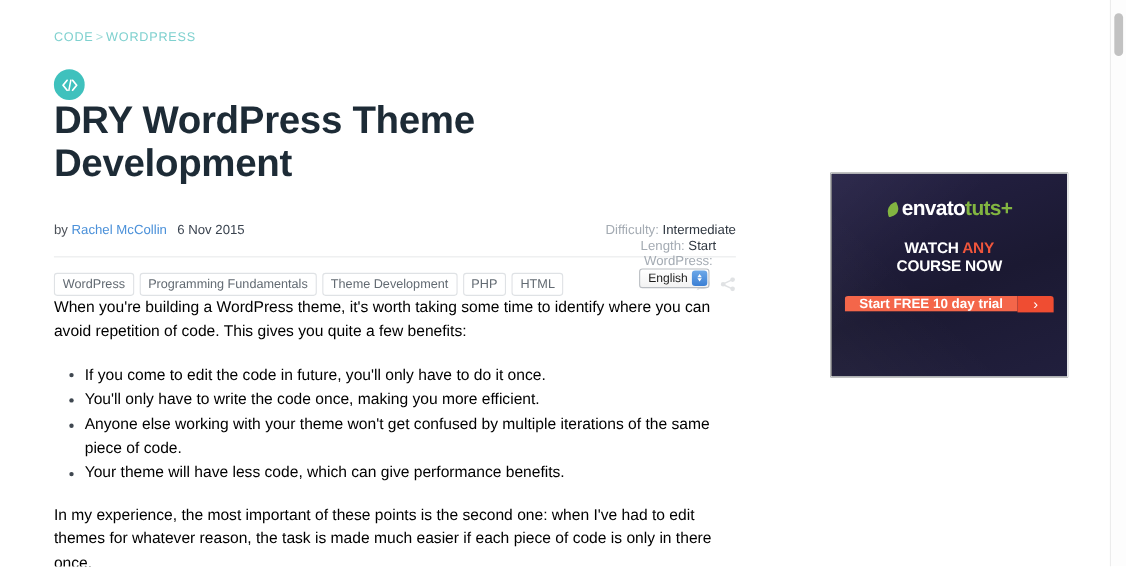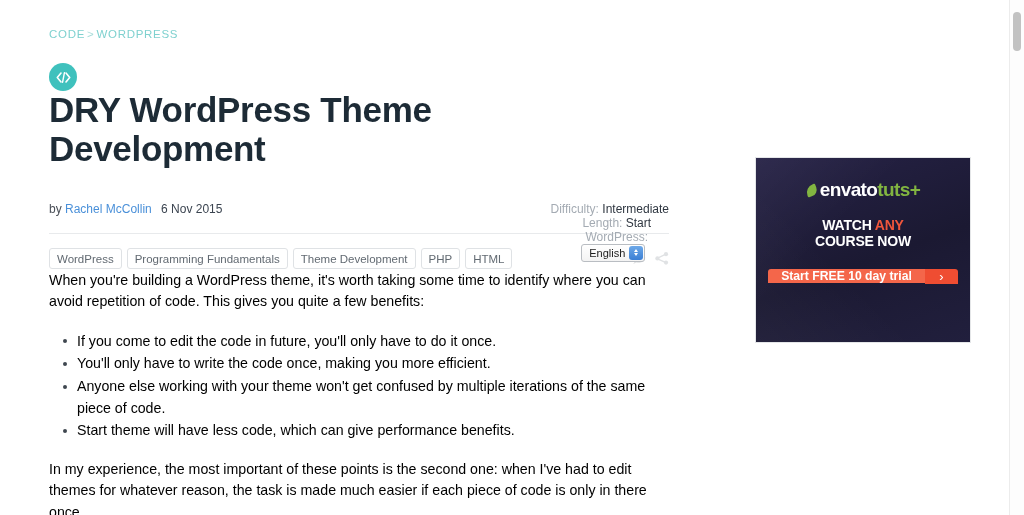--- a/index.html
+++ b/index.html
@@ -383,21 +383,21 @@
         </span>
       </span>
     </div>
 
     <div class="body-content">
       <p>When you're building a WordPress theme, it's worth taking some time to identify where you can avoid repetition of code. This gives you quite a few benefits:</p>
       <ul>
         <li>If you come to edit the code in future, you'll only have to do it once.</li>
         <li>You'll only have to write the code once, making you more efficient.</li>
         <li>Anyone else working with your theme won't get confused by multiple iterations of the same piece of code.</li>
-        <li>Start theme will have less code, which can give performance benefits.</li>
+        <li>Your theme will have less code, which can give performance benefits.</li>
       </ul>
       <p>In my experience, the most important of these points is the second one: when I've had to edit themes for whatever reason, the task is made much easier if each piece of code is only in there once.</p>
 
     </div>
 
   </div>
 
   <div class="ad">
     <div class="ad-bg"></div>
     <div class="ad-inner">

